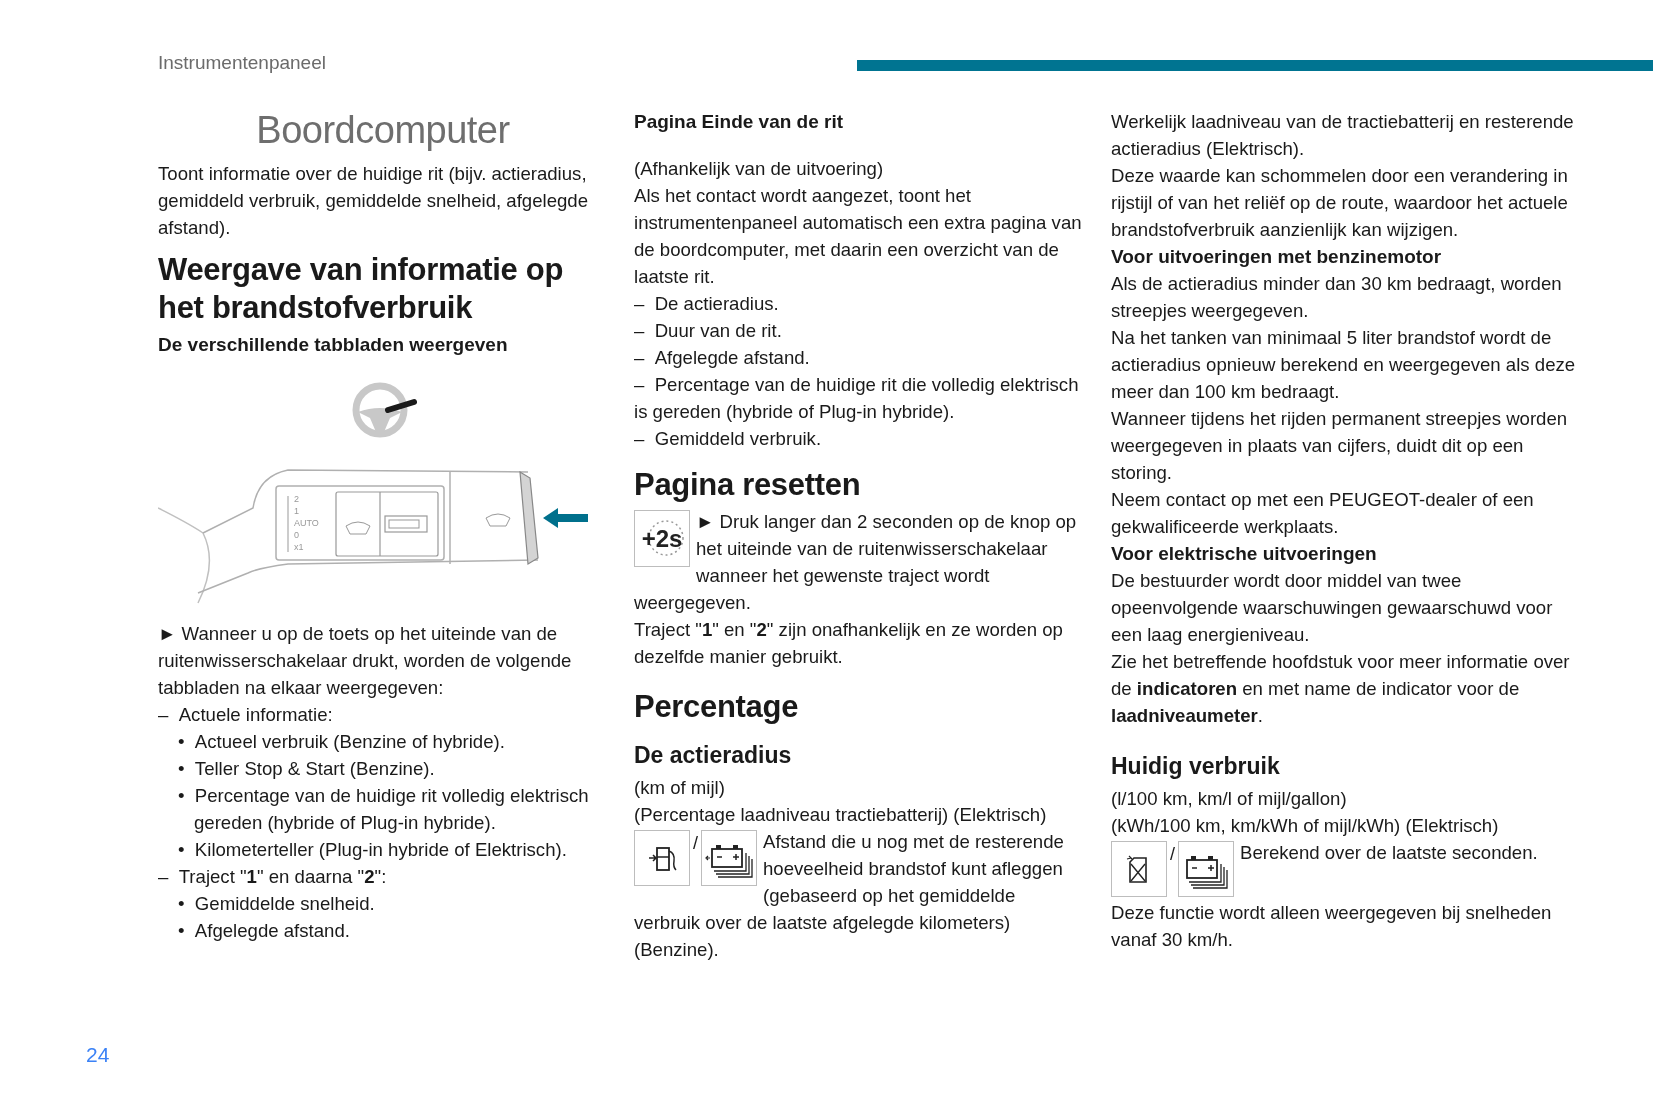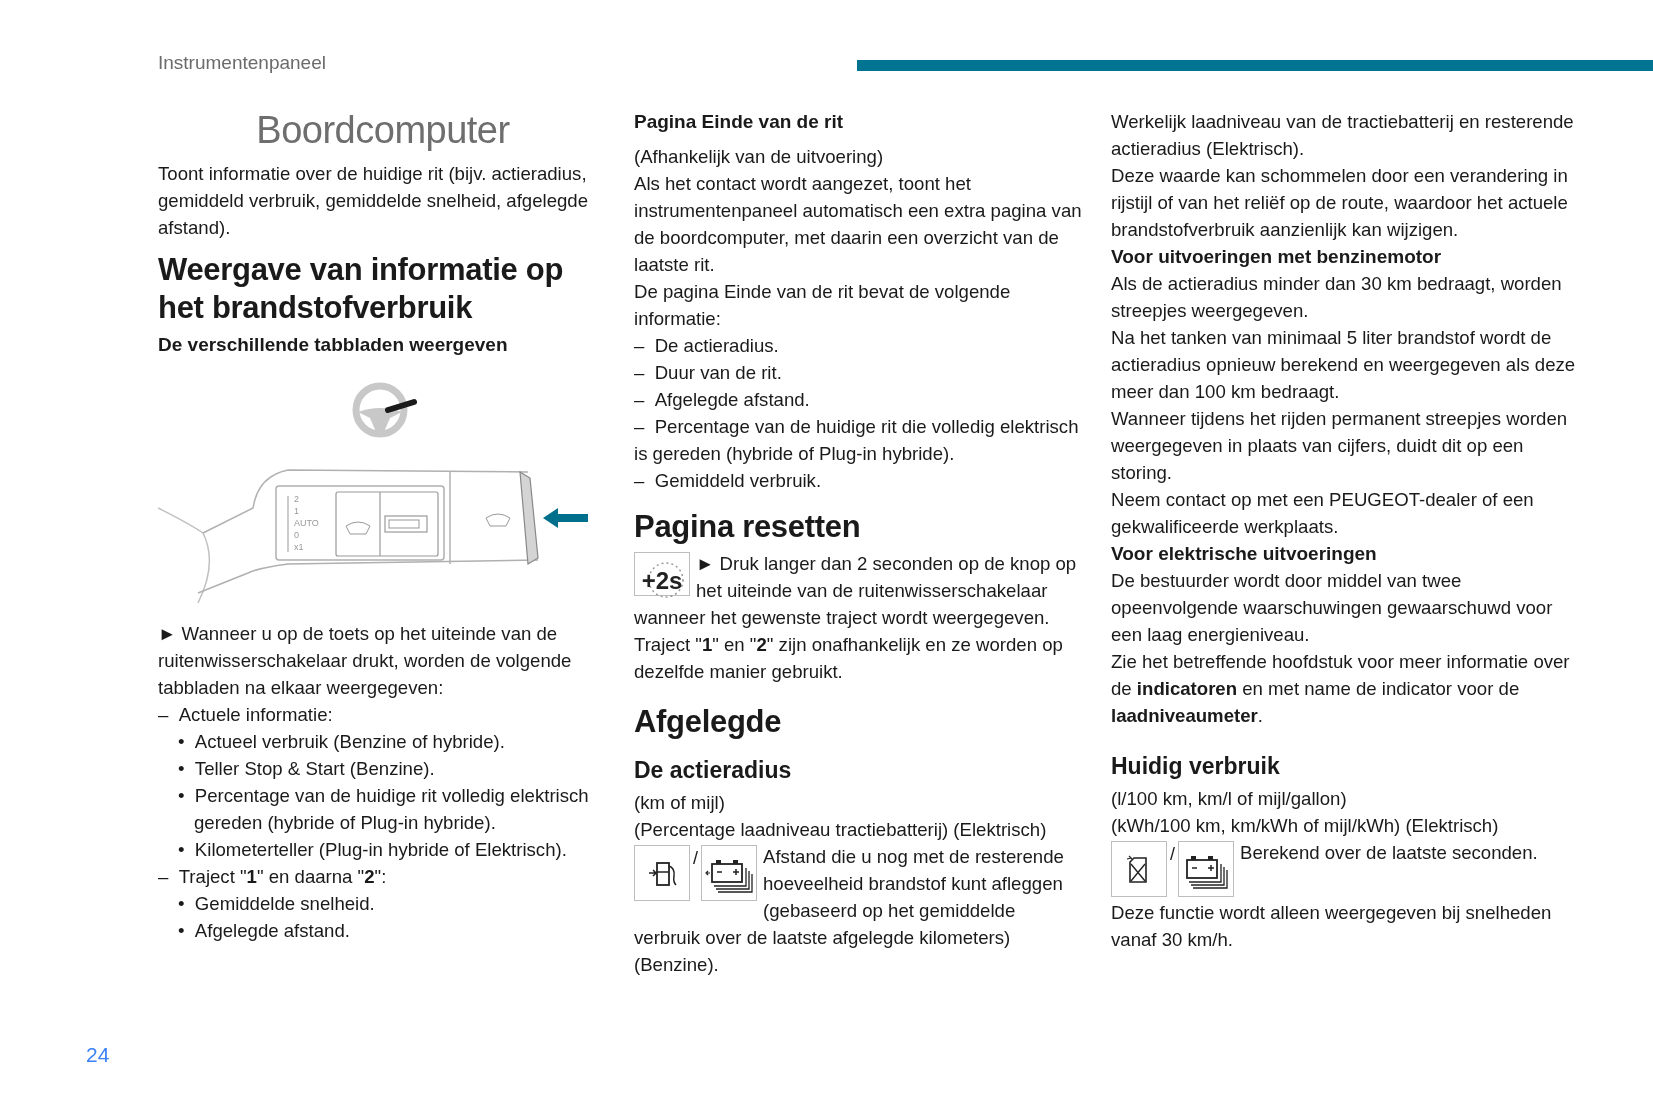--- a/index.html
+++ b/index.html
@@ -78,43 +78,42 @@
   <p class="bullet">•&nbsp;&nbsp;<span>Actueel verbruik (Benzine of hybride).</span></p>
   <p class="bullet">•&nbsp;&nbsp;<span>Teller Stop &amp; Start (Benzine).</span></p>
   <p class="bullet">•&nbsp;&nbsp;<span>Percentage van de huidige rit volledig elektrisch gereden (hybride of Plug-in hybride).</span></p>
   <p class="bullet">•&nbsp;&nbsp;<span>Kilometerteller (Plug-in hybride of Elektrisch).</span></p>
   <p class="dash">–&nbsp;&nbsp;<span>Traject "</span><b>1</b><span>" en daarna "</span><b>2</b><span>":</span></p>
   <p class="bullet">•&nbsp;&nbsp;<span>Gemiddelde snelheid.</span></p>
   <p class="bullet">•&nbsp;&nbsp;<span>Afgelegde afstand.</span></p>
 </div>
 
 <div class="col col-mid">
-  <p class="h3" style="margin-bottom:8px">Pagina Einde van de rit</p>
+  <p class="h3" style="margin-bottom:20px">Pagina Einde van de rit</p>
   <p>(Afhankelijk van de uitvoering)</p>
   <p>Als het contact wordt aangezet, toont het instrumentenpaneel automatisch een extra pagina van de boordcomputer, met daarin een overzicht van de laatste rit.</p>
-  <p>De pagina Einde van de rit bevat de volgende informatie:</p>
   <p class="dash">–&nbsp;&nbsp;<span>De actieradius.</span></p>
   <p class="dash">–&nbsp;&nbsp;<span>Duur van de rit.</span></p>
   <p class="dash">–&nbsp;&nbsp;<span>Afgelegde afstand.</span></p>
   <p>–&nbsp;&nbsp;<span>Percentage van de huidige rit die volledig elektrisch is gereden (hybride of Plug-in hybride).</span></p>
   <p class="dash">–&nbsp;&nbsp;<span>Gemiddeld verbruik.</span></p>
 
   <div class="h1" style="margin-top:14px">Pagina resetten</div>
   <div class="float-row">
-    <span class="iconbox icons" style="width:56px;height:44px;position:relative">
+    <span class="iconbox icons" style="width:56px;height:57px;position:relative">
       <svg width="54" height="54" viewBox="0 0 54 54">
         <circle cx="31" cy="27" r="17" fill="none" stroke="#999" stroke-width="1.5" stroke-dasharray="2 3"></circle>
         <text x="27" y="36" text-anchor="middle" font-size="24" font-weight="bold" fill="#222" font-family="Liberation Sans, sans-serif">+2s</text>
       </svg>
     </span>
     <p>► Druk langer dan 2 seconden op de knop op het uiteinde van de ruitenwisserschakelaar wanneer het gewenste traject wordt weergegeven.</p>
   </div>
   <p><span>Traject "</span><b>1</b><span>" en "</span><b>2</b><span>" zijn onafhankelijk en ze worden op dezelfde manier gebruikt.</span></p>
 
-  <div class="h1" style="margin-top:18px">Afgelegde</div>
+  <div class="h1" style="margin-top:18px">Percentage</div>
   <div class="h2" style="margin-top:14px">De actieradius</div>
   <p>(km of mijl)</p>
   <p>(Percentage laadniveau tractiebatterij) (Elektrisch)</p>
   <div class="float-row">
     <span class="icons">
       <span class="iconbox" style="width:56px;height:56px">
         <svg width="54" height="54" viewBox="0 0 54 54">
           <path d="M14,27 h6 M18,24 l3,3 -3,3" stroke="#222" stroke-width="1.5" fill="none"></path>
           <rect x="22" y="17" width="12" height="22" fill="none" stroke="#222" stroke-width="1.8"></rect>
           <line x1="22" y1="26" x2="34" y2="26" stroke="#222" stroke-width="1.5"></line>

